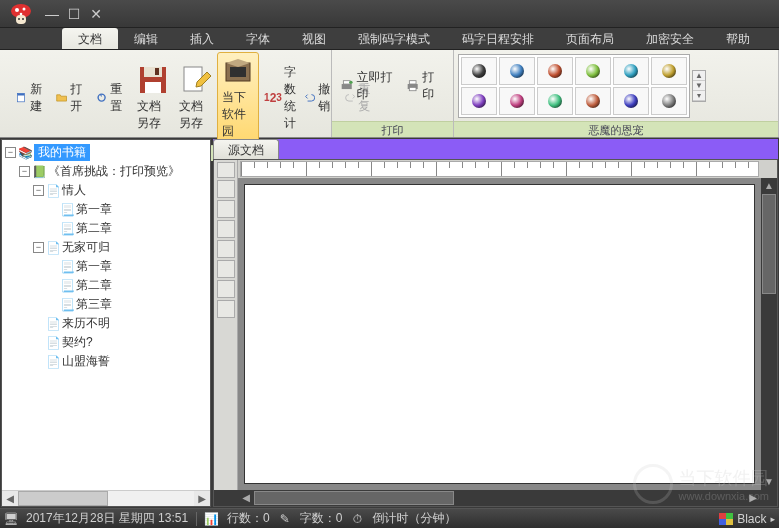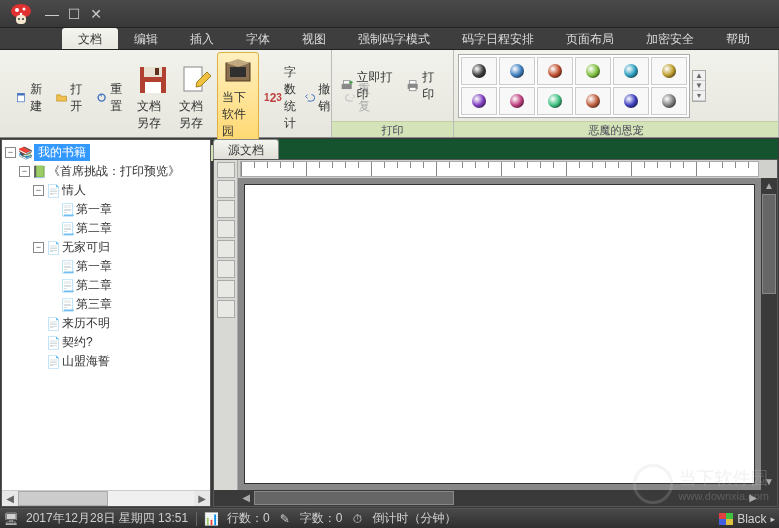--- a/index.html
+++ b/index.html
@@ -46,21 +46,21 @@
 .tree-row .exp { width:11px; height:11px; border:1px solid #888; font-size:9px; line-height:9px; text-align:center; color:#555; }
 .tree-row .sp { width:11px; }
 .tree-row.sel .label { background:#3399ff; color:#fff; padding:0 4px; }
 .tree-ico { width:14px; height:14px; display:inline-flex; }
 .hsb { height:16px; background:#e8e8e8; border-top:1px solid #ccc; display:flex; align-items:center; }
 .hsb .ar { width:16px; text-align:center; color:#666; font-size:10px; }
 .hsb .track { flex:1; background:#f0f0f0; height:100%; position:relative; }
 .hsb .thumb { position:absolute; left:0; width:90px; height:100%; background:#ccc; border:1px solid #aaa; }
 
 .editor-panel { flex:1; display:flex; flex-direction:column; margin:1px; }
-.tab-strip { height:20px; display:flex; background:#14532d; }
+.tab-strip { height:20px; display:flex; background:#8b5cf6; }
 .ed-tab { padding:2px 14px; background:linear-gradient(#f5f5f0,#e0e0d8); color:#333; border:1px solid #888; border-bottom:none; border-radius:3px 3px 0 0; cursor:pointer; }
 .editor-frame { flex:1; background:#e8e8e4; border:1px solid #555; display:flex; flex-direction:column; }
 .ruler-row { height:18px; display:flex; background:#d0d0cc; }
 .vtoolbar { width:24px; background:#d8d8d4; display:flex; flex-direction:column; align-items:center; padding-top:2px; gap:2px; border-right:1px solid #aaa; }
 .vtb-btn { width:18px; height:18px; background:#e8e8e4; border:1px solid #aaa; cursor:pointer; }
 .ruler { flex:1; background:#fff; border:1px solid #aaa; margin:1px 2px; position:relative; }
 .ruler-mark { position:absolute; top:0; bottom:0; border-left:1px solid #888; }
 .ed-body { flex:1; display:flex; }
 .vtoolbar2 { width:24px; background:#d8d8d4; border-right:1px solid #aaa; display:flex; flex-direction:column; align-items:center; gap:2px; padding-top:2px; }
 .page-area { flex:1; background:#888; padding:6px; position:relative; }

